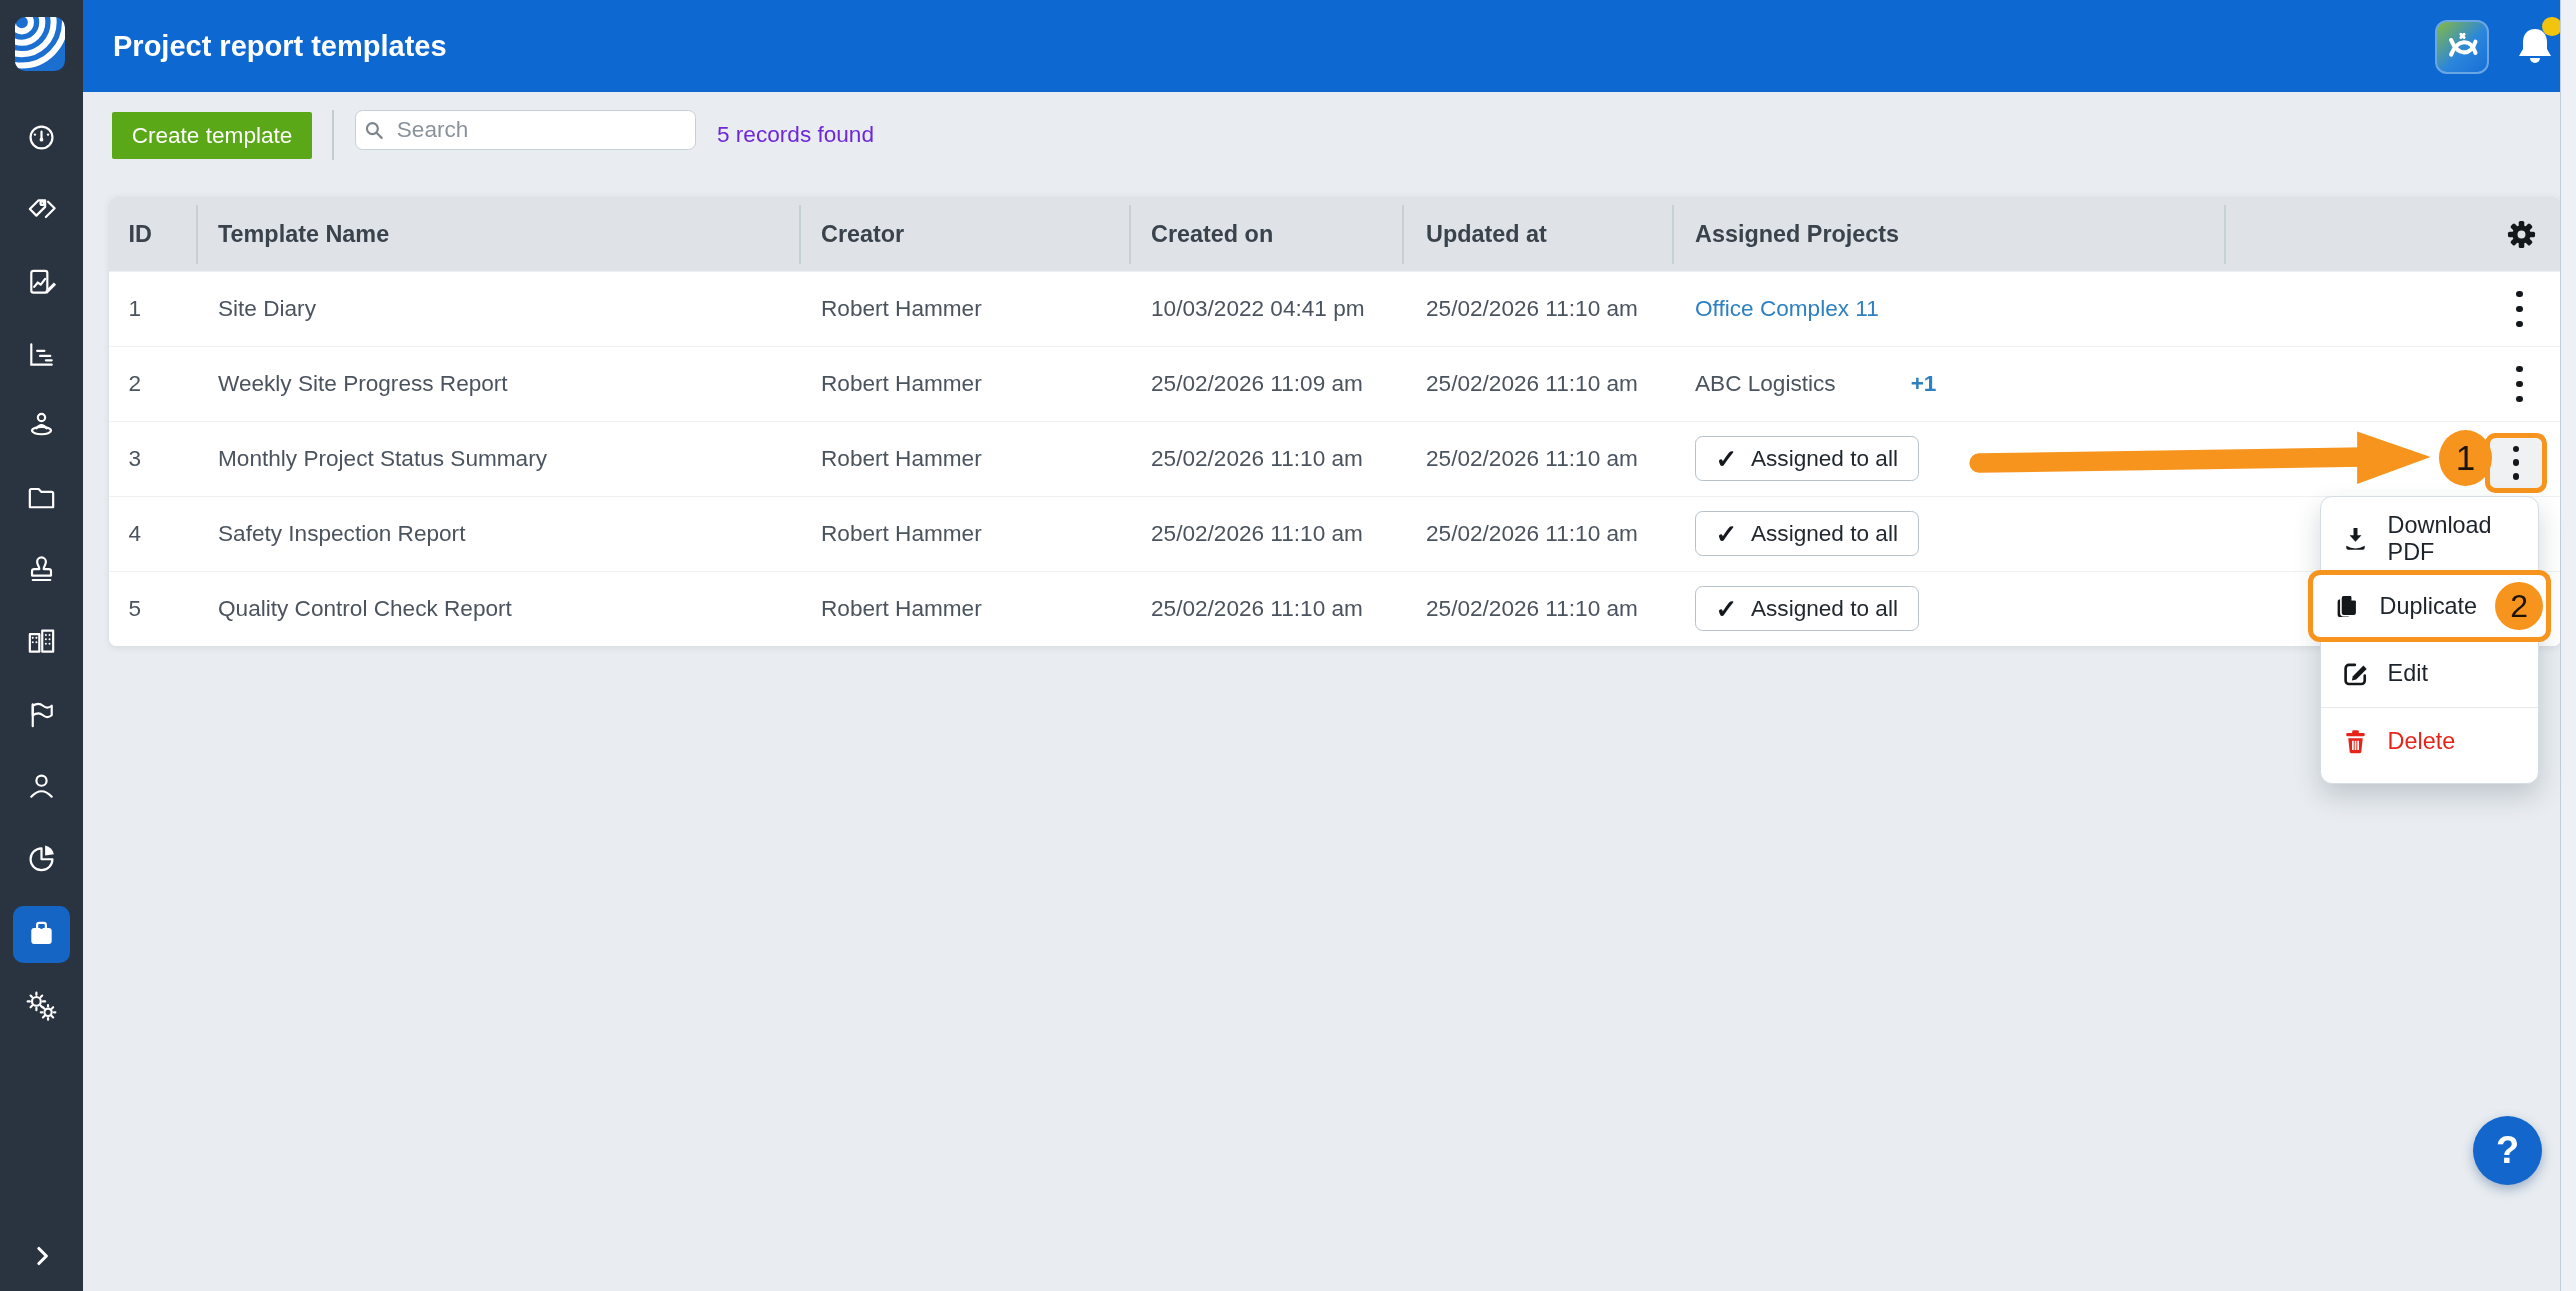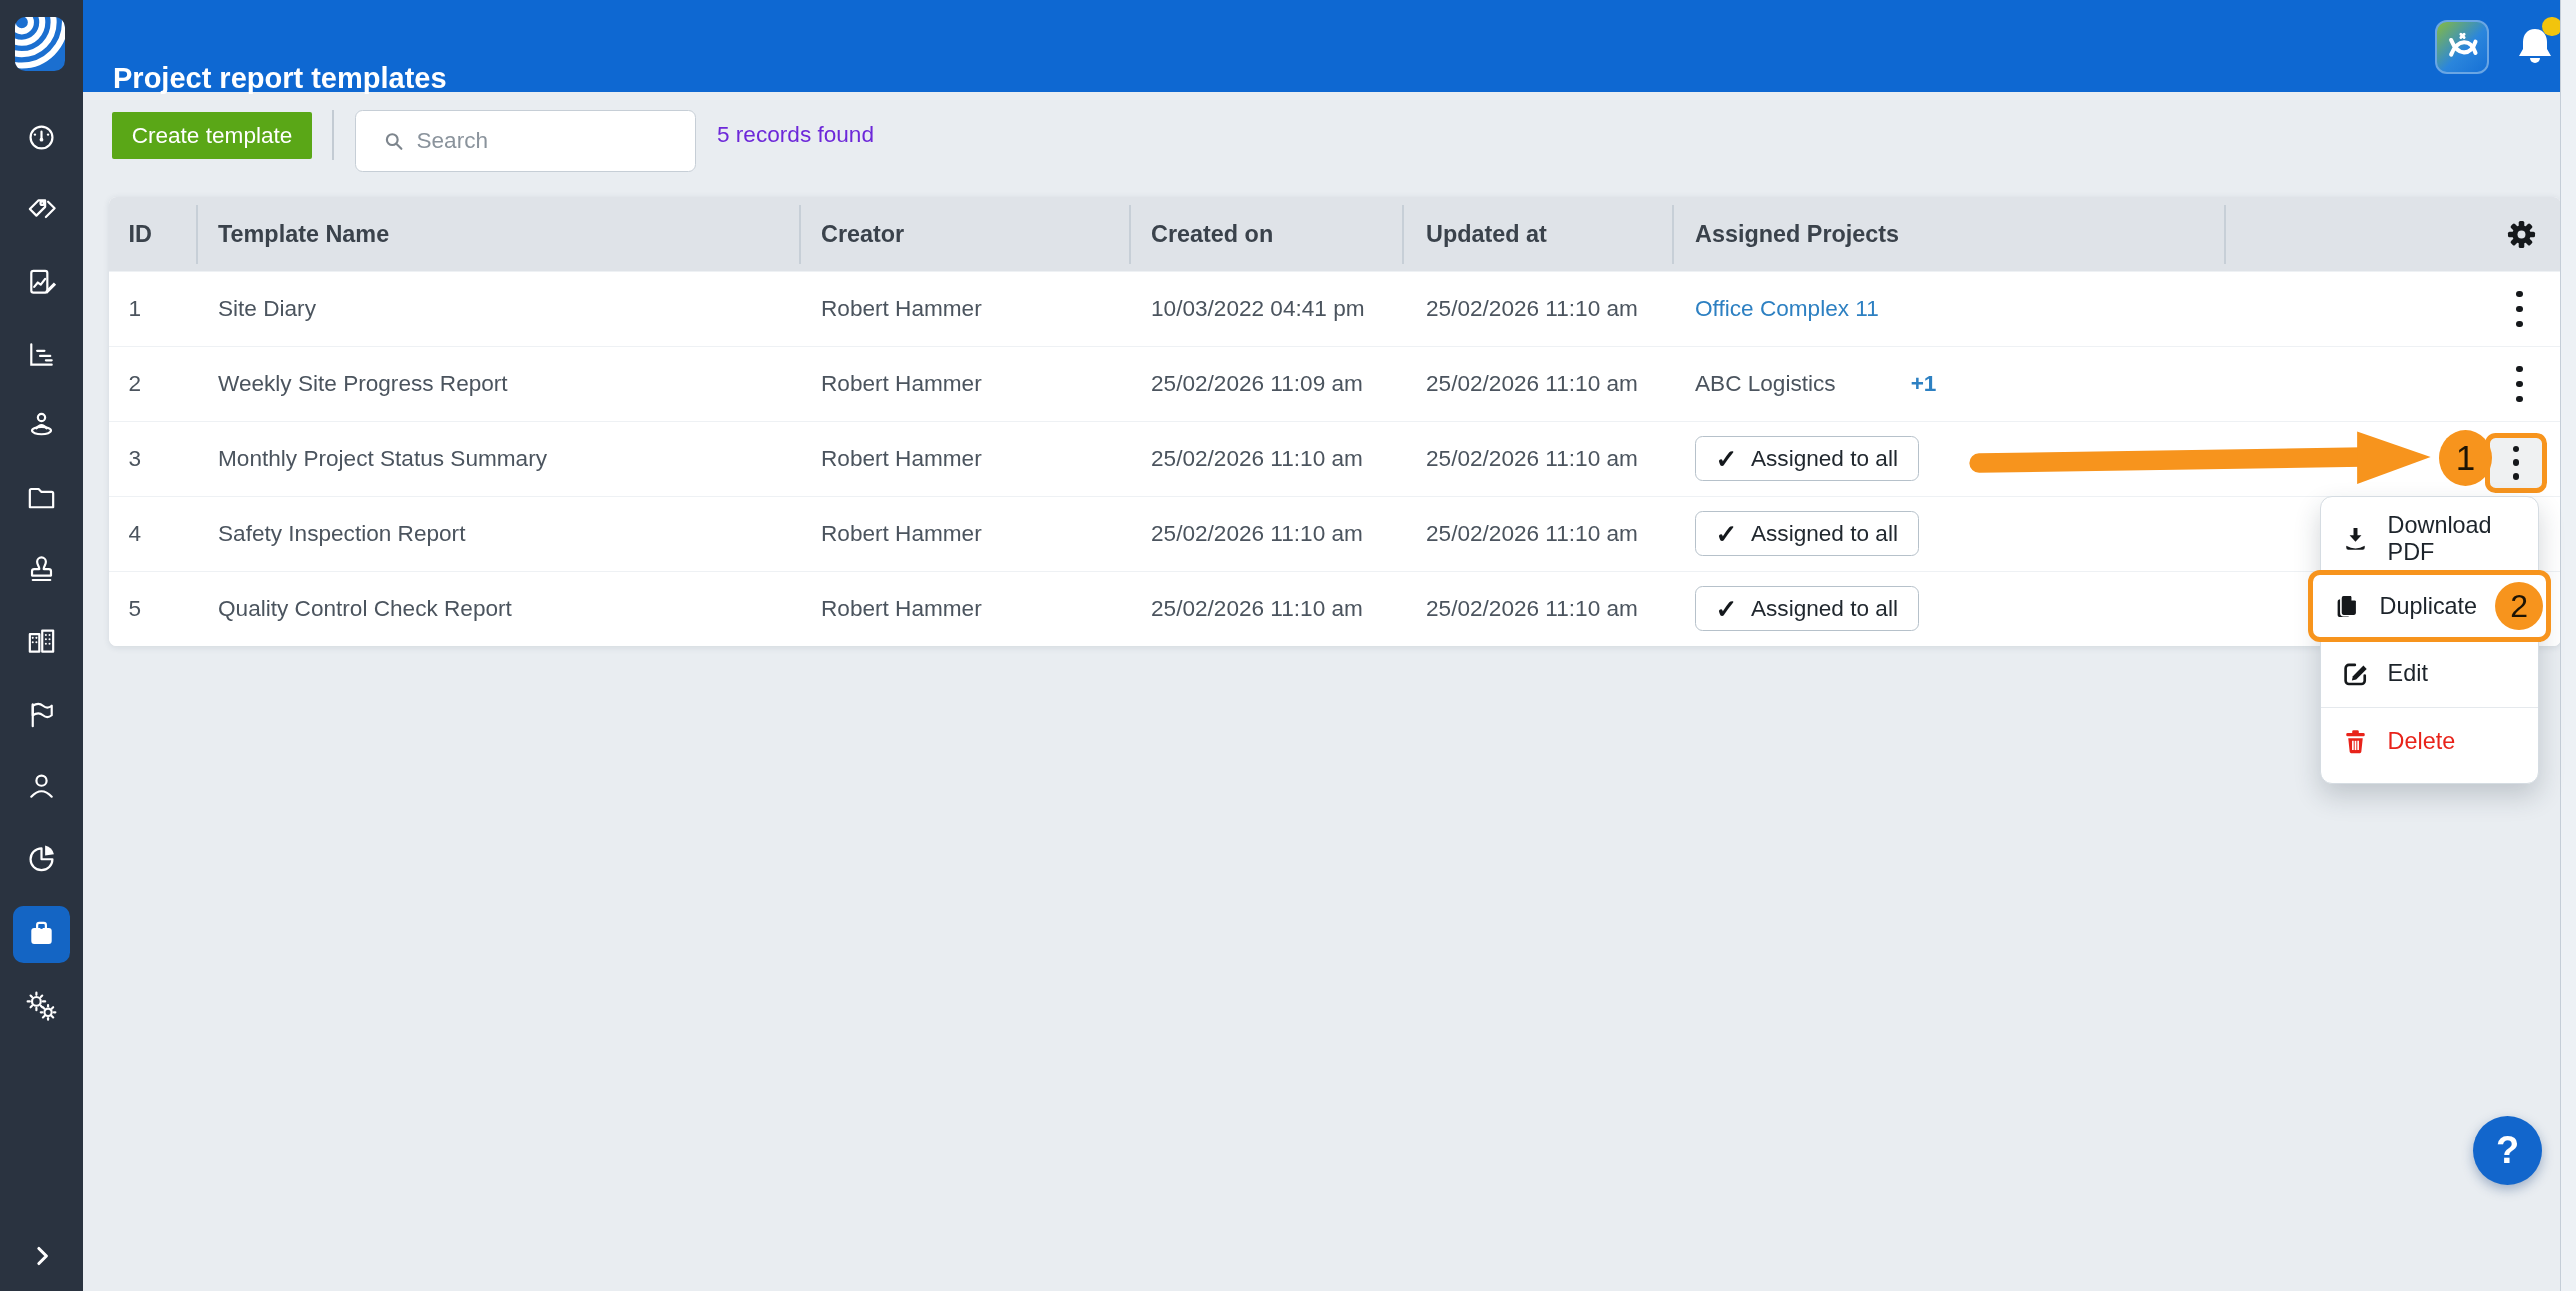--- a/index.html
+++ b/index.html
@@ -11,36 +11,36 @@
   .logo{position:absolute;left:15px;top:16.6px;width:50px;height:54px;border-radius:10.6px;background:#1b6fd0;overflow:hidden;}
   .nav-item{position:absolute;left:13px;width:57px;height:57px;display:flex;align-items:center;justify-content:center;
             border-radius:10.6px;cursor:pointer;}
   .nav-item.active{background:#1465c4;}
   .nav-item svg{width:35px;height:35px;}
   .nav-collapse{position:absolute;left:13px;top:1227px;width:57px;height:57px;display:flex;align-items:center;justify-content:center;cursor:pointer;}
 
   
   .appbar{position:absolute;left:83px;top:0;width:2478px;height:92px;background:#0e68d2;z-index:2;}
   .page-title{position:absolute;left:30px;top:0;height:92px;display:flex;align-items:center;
-              color:#ffffff;font-size:29px;font-weight:bold;margin-top:32px;}
+              color:#ffffff;font-size:29px;font-weight:bold;}
   .apps-btn{position:absolute;left:2352px;top:19.6px;width:54px;height:54px;border-radius:12px;box-sizing:border-box;
             background:linear-gradient(135deg,#86bb40 0%,#2b86dc 55%,#1670d6 100%);
             border:2.3px solid #6aa6e4;display:flex;align-items:center;justify-content:center;cursor:pointer;}
   .bell-btn{position:absolute;left:2428px;top:21px;width:48px;height:50px;cursor:pointer;}
   .bell-dot{position:absolute;right:-3px;top:-4.5px;width:19.6px;height:19.6px;border-radius:50%;background:#f2c40d;}
 
   
   .gutter{position:absolute;right:0;top:0;width:15px;height:1292px;background:#edf1f5;border-left:1.5px solid #c5ced8;z-index:4;}
 
   
   .create-btn{position:absolute;left:112px;top:112px;width:200px;height:47px;background:#5aa717;border-radius:2px;
               color:#fff;font-size:22.6px;display:flex;align-items:center;justify-content:center;cursor:pointer;}
   .toolbar-divider{position:absolute;left:332px;top:110px;width:1.5px;height:50px;background:#c3cbd3;}
-  .search-box{position:absolute;left:355px;top:110px;width:341px;height:62px;background:#fff;border:1.5px solid #c6ced6;
-              border-radius:7.5px;box-sizing:border-box;display:flex;align-items:center;padding:0 28px;gap:10.6px;}
+  .search-box{position:absolute;left:355px;top:110px;width:341px;height:40px;background:#fff;border:1.5px solid #c6ced6;
+              border-radius:7.5px;box-sizing:border-box;display:flex;align-items:center;padding:0 8px;gap:10.6px;}
   .search-box input{border:none;outline:none;font-size:22.6px;color:#4a525a;width:100%;font-family:inherit;background:transparent;}
   .search-box input::placeholder{color:#8a939c;}
   .records{position:absolute;left:717px;top:110px;height:50px;display:flex;align-items:center;font-size:22.6px;color:#6d28d9;}
 
   
   .table{position:absolute;left:109px;top:197px;width:2452px;border-radius:7.5px;background:#fff;
          box-shadow:0 1.5px 6px rgba(40,60,80,.10);}
   .thead{position:relative;height:74px;background:#dfe3e8;border-radius:7.5px 7.5px 0 0;}
   .th{position:absolute;top:0;height:74px;display:flex;align-items:center;font-weight:bold;font-size:23.4px;color:#3a424b;}
   .th-sep{position:absolute;top:7.5px;height:59px;width:1.5px;background:#c7cfd7;}

